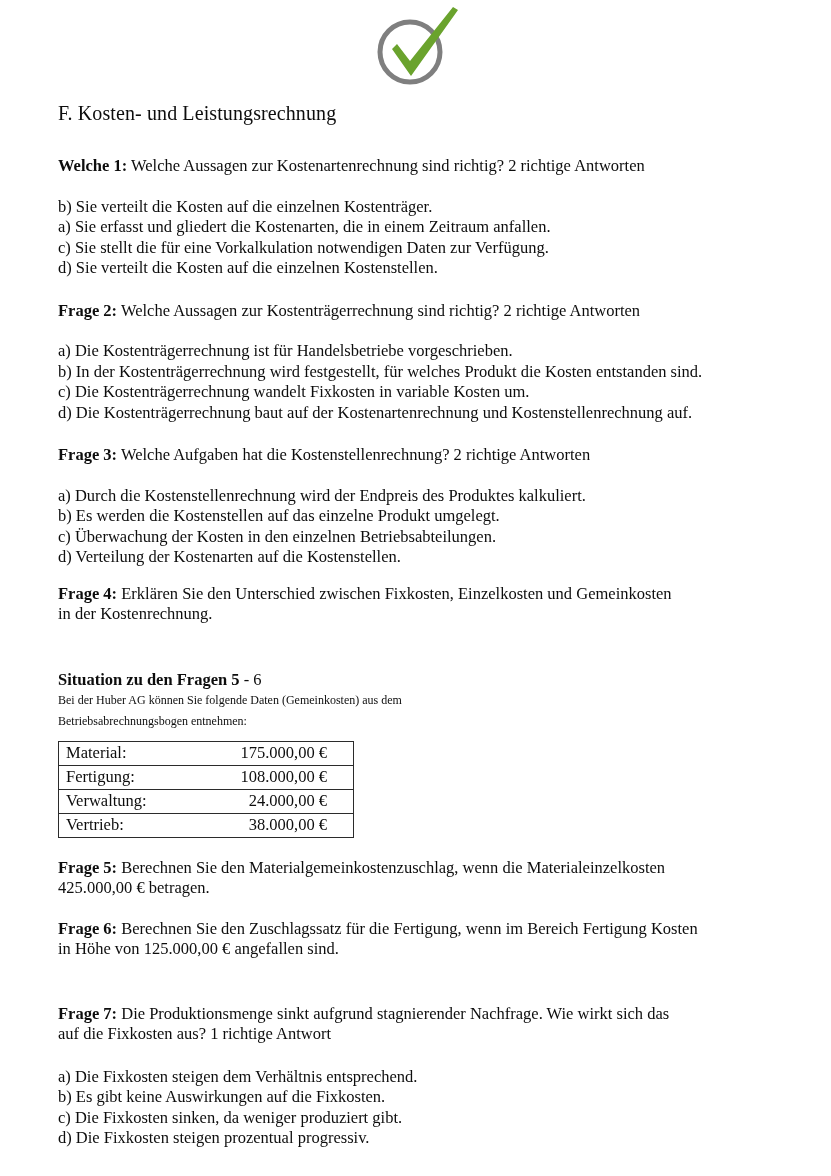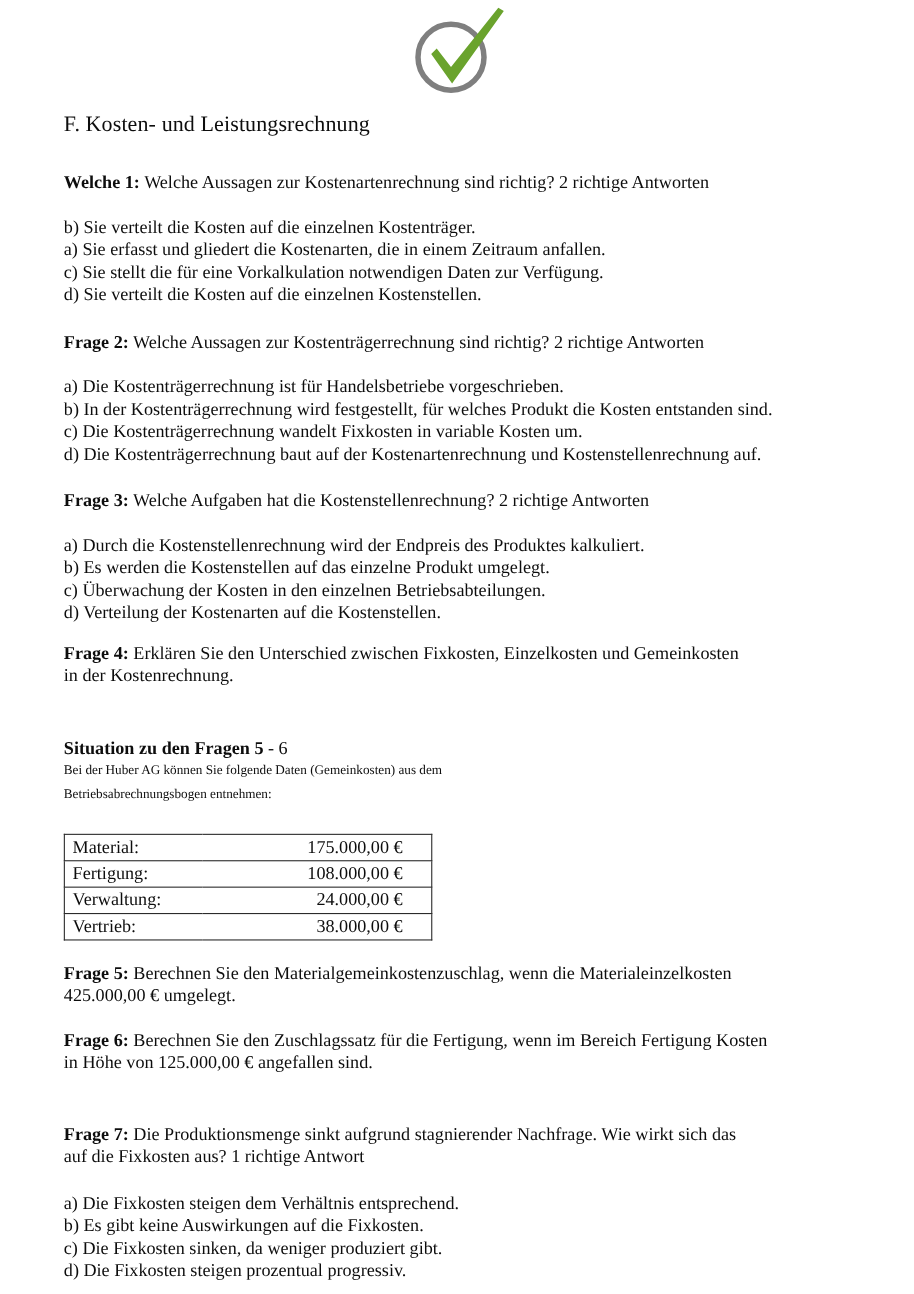--- a/index.html
+++ b/index.html
@@ -81,22 +81,22 @@
 
   .situation-text {
     font-size: 12px;
     line-height: 21px;
     margin: 0;
     white-space: nowrap;
   }
 
   table.data-table {
     border-collapse: collapse;
-    width: 335px;
-    margin-top: 26px;
+    width: 296px;
+    margin-top: 9px;
     table-layout: fixed;
     padding-left: 30px;
   }
   table.data-table td {
     border: 1px solid #2b2b2b;
     font-size: 16.5px;
     line-height: 18px;
     padding: 2px 0 3px 0;
     height: 18px;
   }
@@ -198,21 +198,21 @@
           <td class="v">38.000,00 €</td>
         </tr>
       </tbody>
     </table>
   </div>
 
   <div class="sp-20"></div>
 
   <div class="block">
     <p class="q-line"><span class="q-label">Frage 5:</span><span> Berechnen Sie den Materialgemeinkostenzuschlag, wenn die Materialeinzelkosten</span></p>
-    <p class="q-line">425.000,00 € umgelegt.</p>
+    <p class="q-line">425.000,00 € betragen.</p>
   </div>
 
   <div class="sp-20"></div>
 
   <div class="block">
     <p class="q-line"><span class="q-label">Frage 6:</span><span> Berechnen Sie den Zuschlagssatz für die Fertigung, wenn im Bereich Fertigung Kosten</span></p>
     <p class="q-line">in Höhe von 125.000,00 € angefallen sind.</p>
   </div>
 
   <div class="sp-44"></div>

